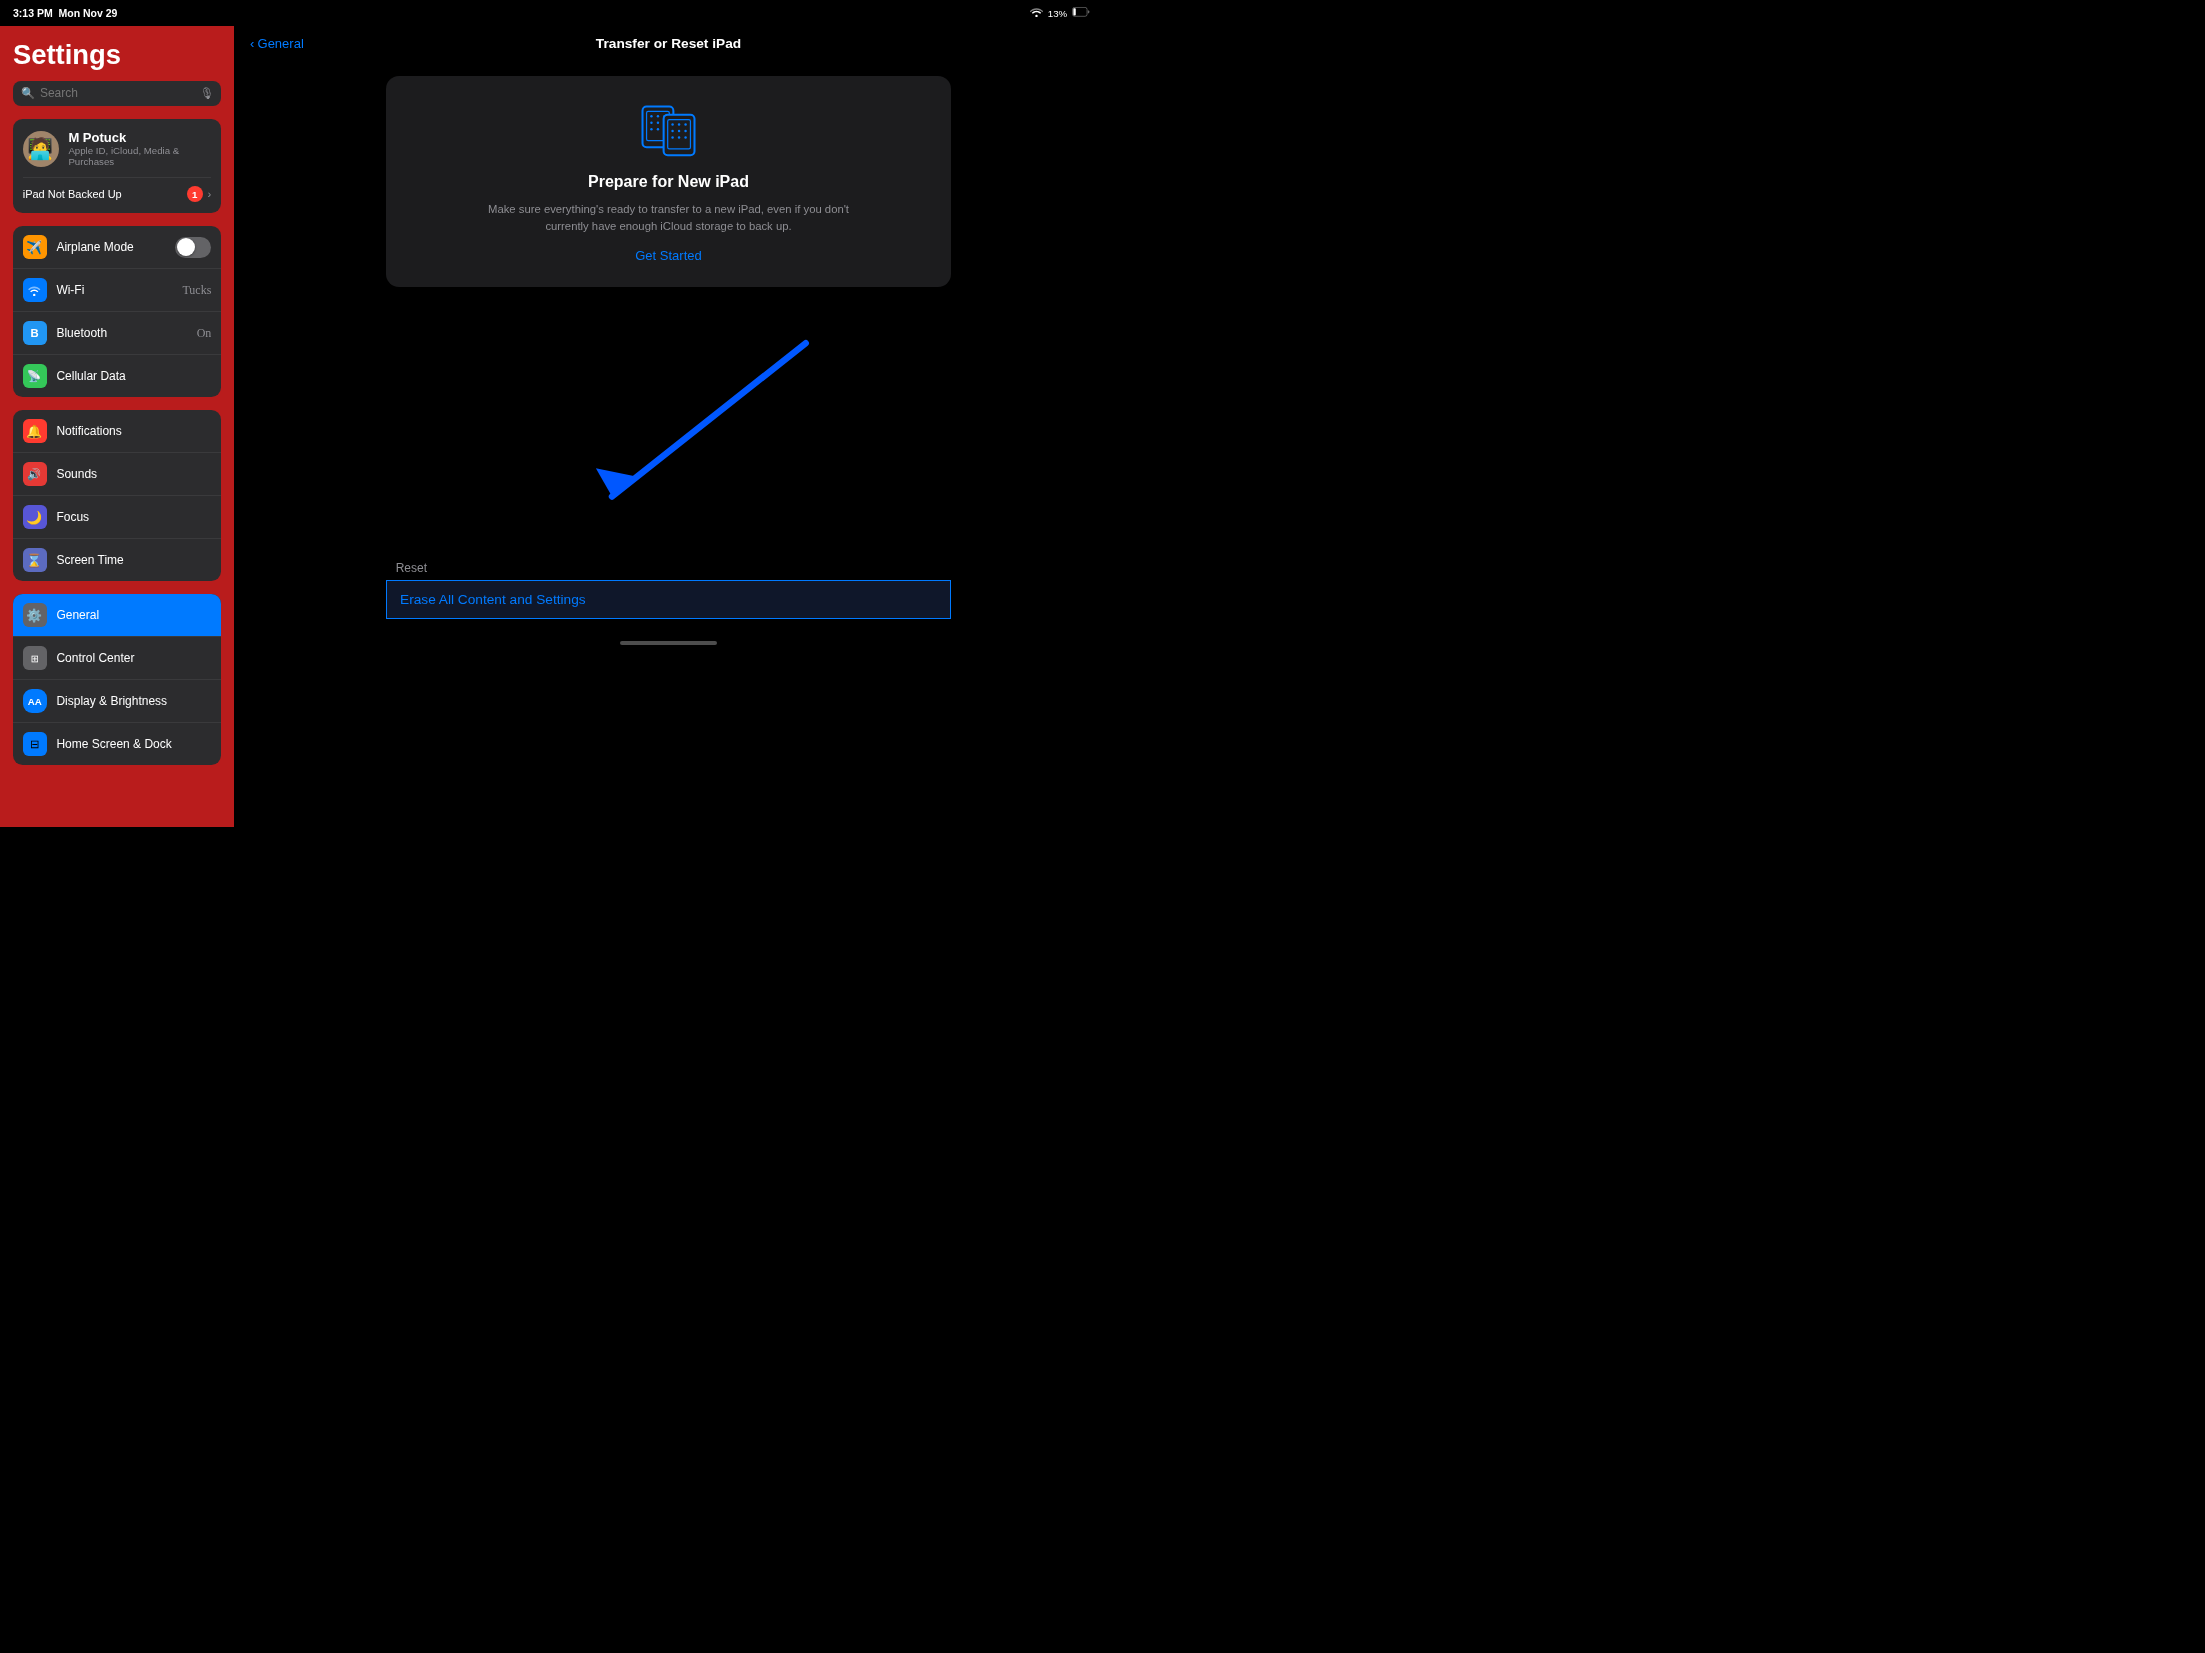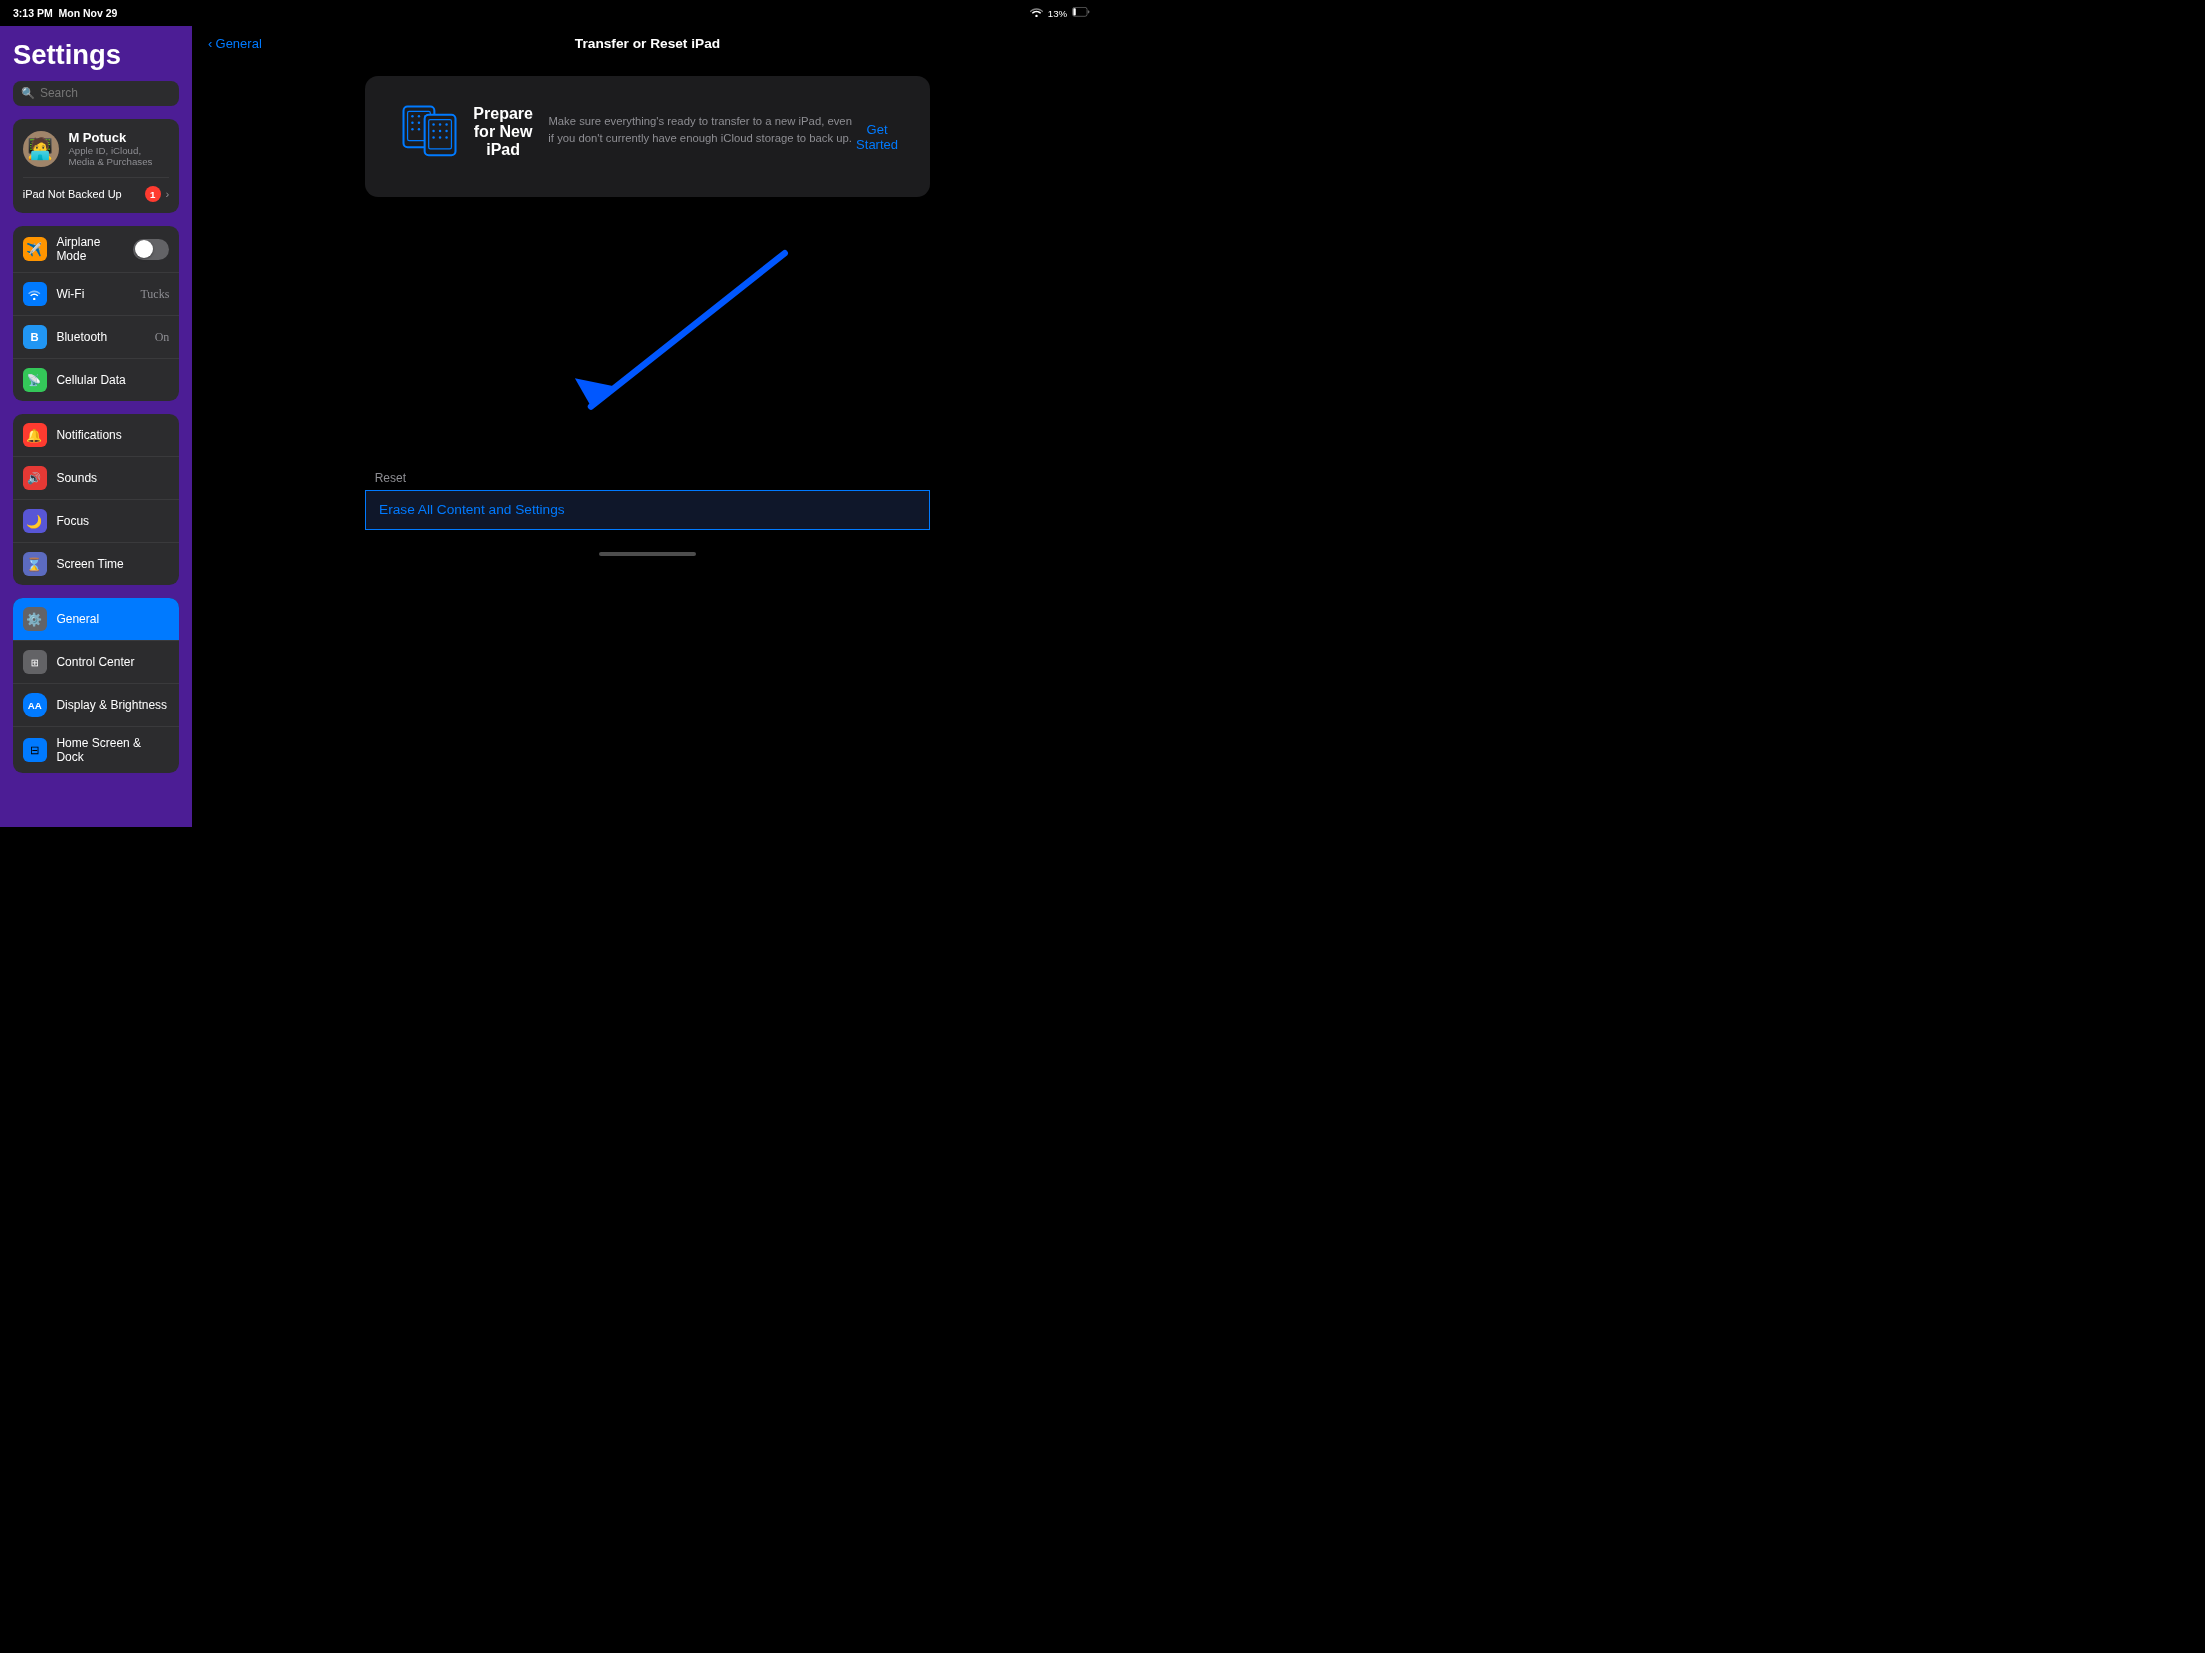--- a/index.html
+++ b/index.html
@@ -39,22 +39,22 @@
 
     
     .main-layout {
       display: flex;
       flex: 1;
       overflow: hidden;
     }
 
     
     .sidebar {
-      width: 192px;
-      background: #4c1d95;
+      width: 234px;
+      background: #b91c1c;
       flex-shrink: 0;
       overflow-y: auto;
       padding: 13px 0 16px 0;
     }
     .sidebar-title {
       color: #fff;
       font-size: 27.4px;
       font-weight: 700;
       padding: 0 13px 9.7px 13px;
     }
@@ -229,20 +229,21 @@
     .right-content {
       padding: 16px 32px;
     }
 
     
     .prepare-card {
       background: #1c1c1e;
       border-radius: 13px;
       padding: 24px 32px;
       display: flex;
+      flex-direction: column;
       align-items: center;
       text-align: center;
       margin-bottom: 32px;
       max-width: 565px;
       margin-left: auto;
       margin-right: auto;
     }
     .prepare-icon {
       margin-bottom: 13px;
     }

